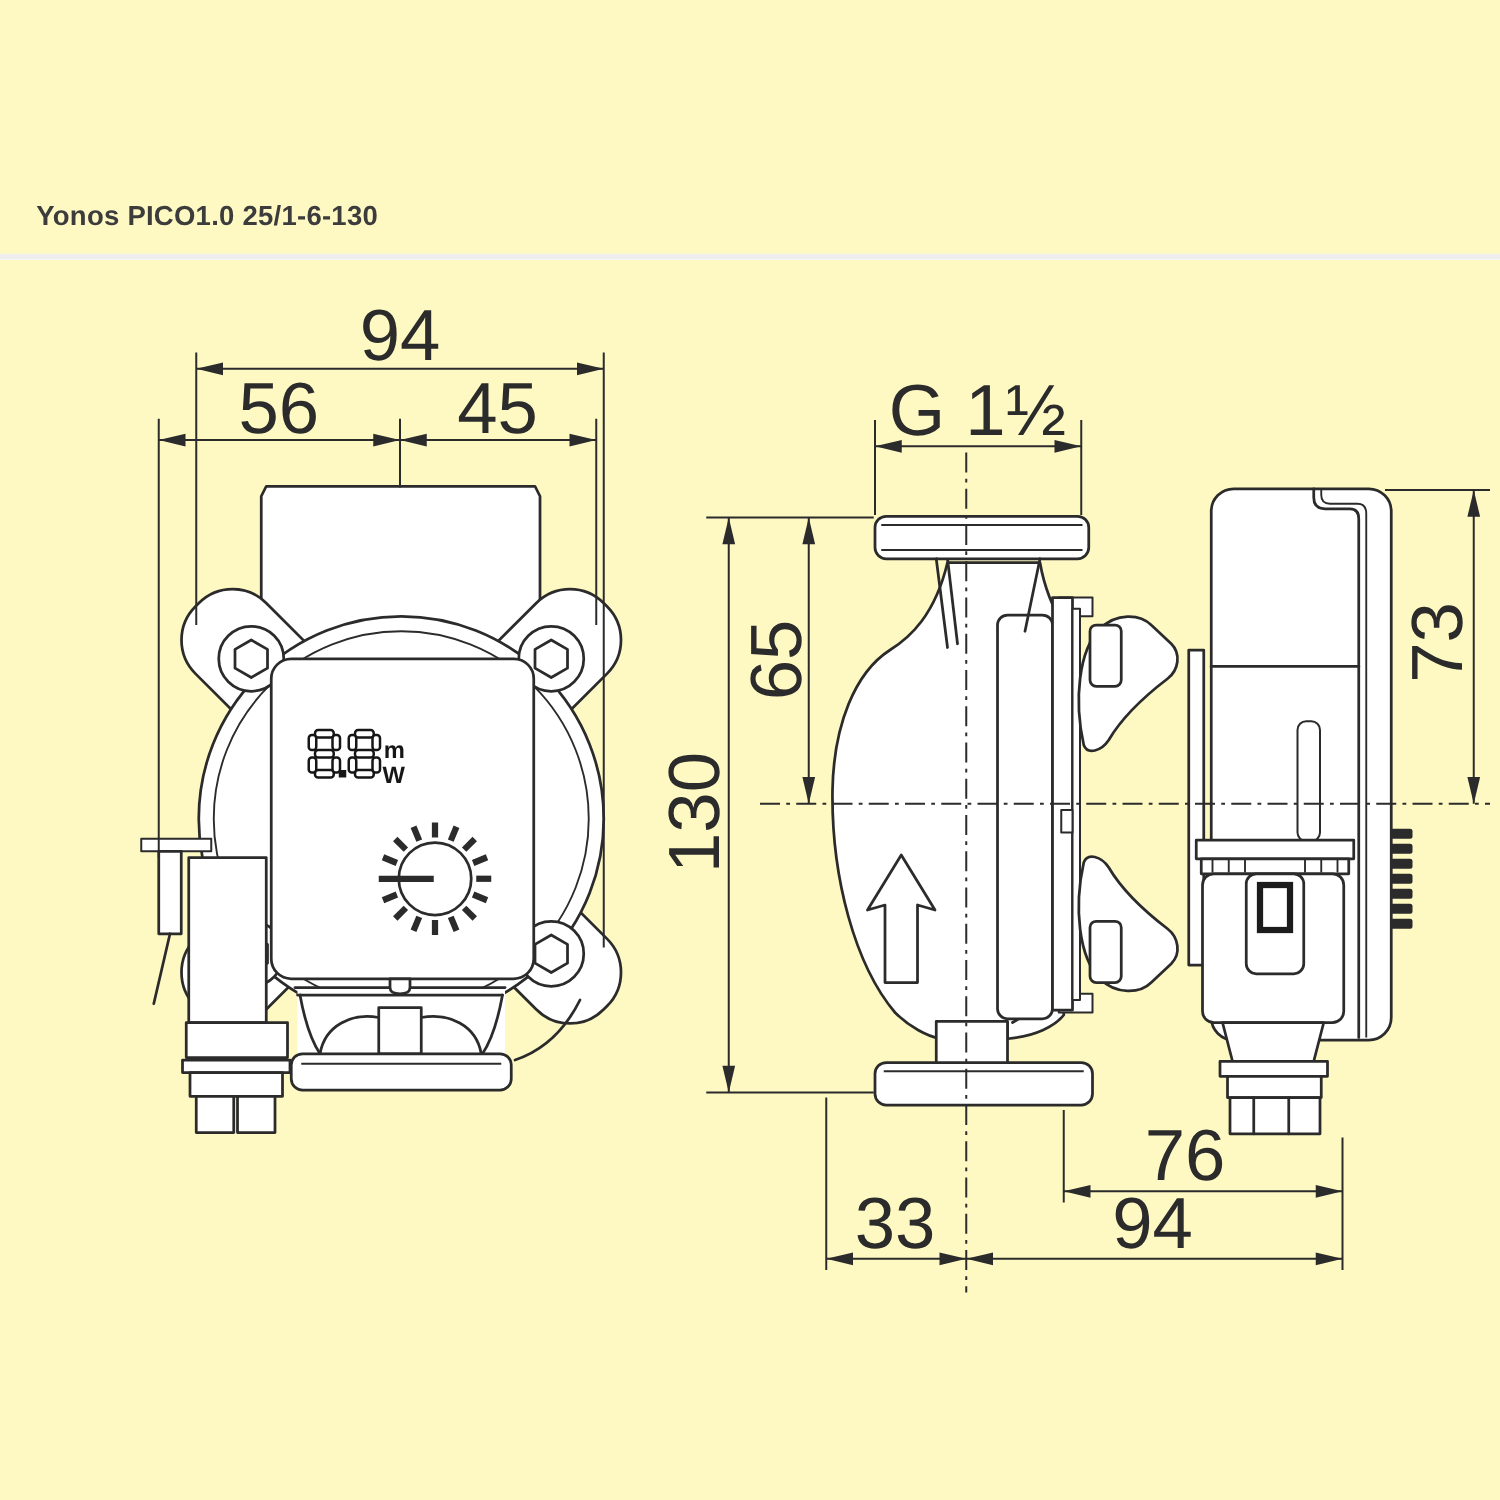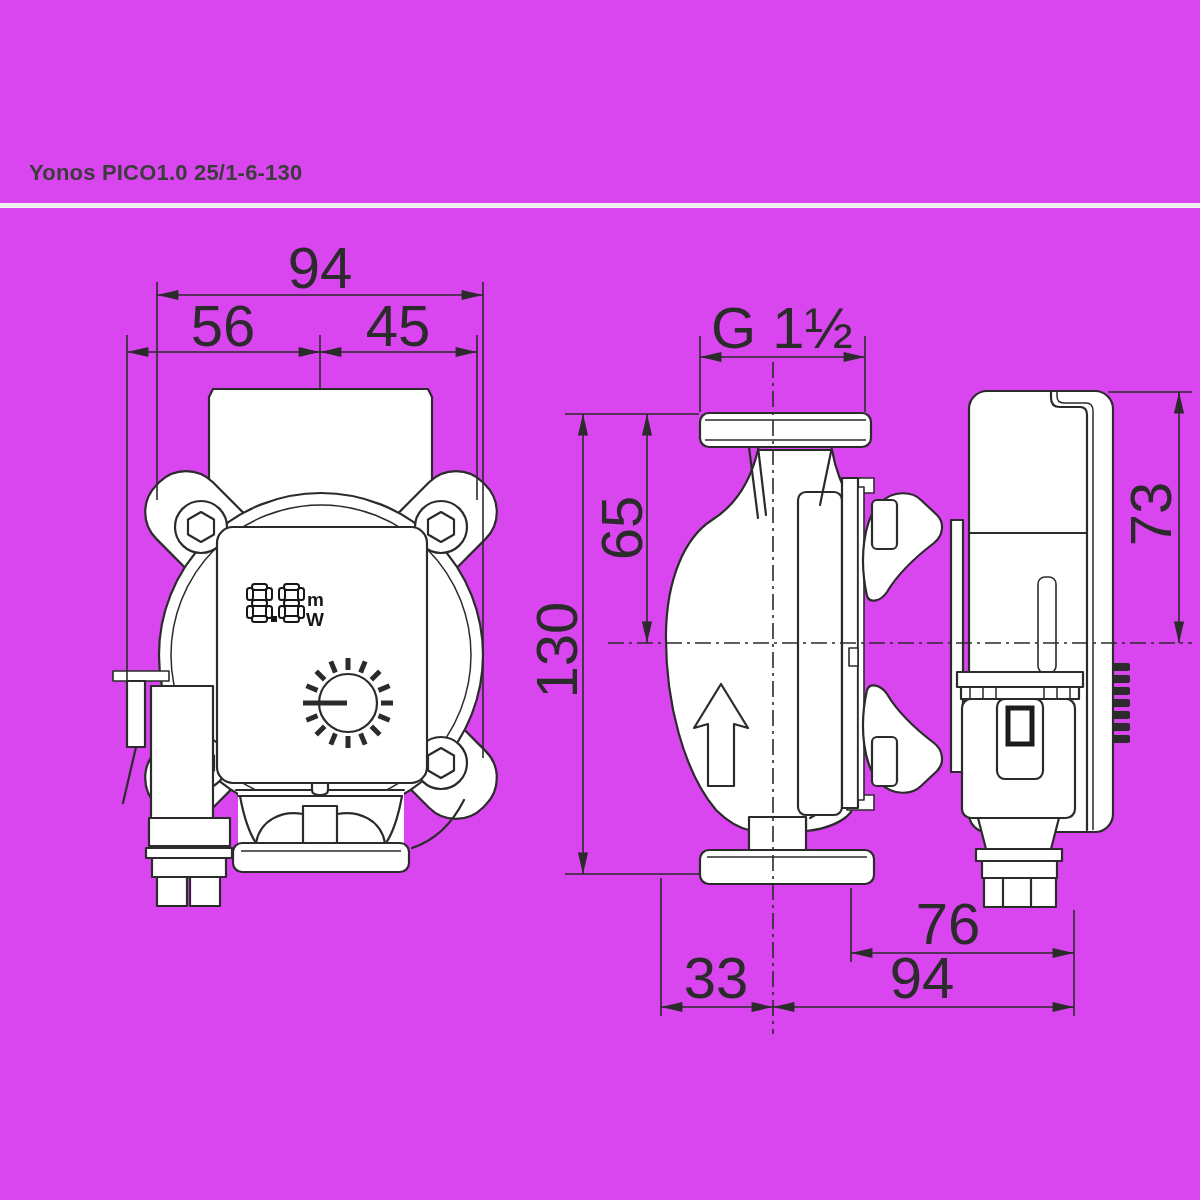--- a/index.html
+++ b/index.html
@@ -1,16 +1,16 @@
 <!DOCTYPE html>
 <html><head>
 <meta charset="utf-8">
 <style>
   html,body{margin:0;padding:0;background:#ffffff;}
-  .page{position:relative;width:1200px;height:1200px;background:#d946ef;overflow:hidden;
+  .page{position:relative;width:1200px;height:1200px;background:#fef9c3;overflow:hidden;
         font-family:"Liberation Sans",sans-serif;}
   .title{position:absolute;left:29px;top:160px;font-size:22px;font-weight:bold;
          color:#3c3c3c;letter-spacing:0.2px;}
   .divider{position:absolute;left:0;top:203px;width:1200px;height:4px;background:#eeeeee;
            border-bottom:1px solid #f6f6f6;}
   svg{position:absolute;left:0;top:0;}
   .ln  {stroke:#2b2b2b;stroke-width:2.2;fill:none;stroke-linecap:round;stroke-linejoin:round;}
   .lnf {stroke:#2b2b2b;stroke-width:2.2;fill:#ffffff;stroke-linejoin:round;}
   .lnw {stroke:#2b2b2b;stroke-width:1.6;fill:#ffffff;stroke-linejoin:round;}
   .thin{stroke:#2b2b2b;stroke-width:1.5;fill:none;}

